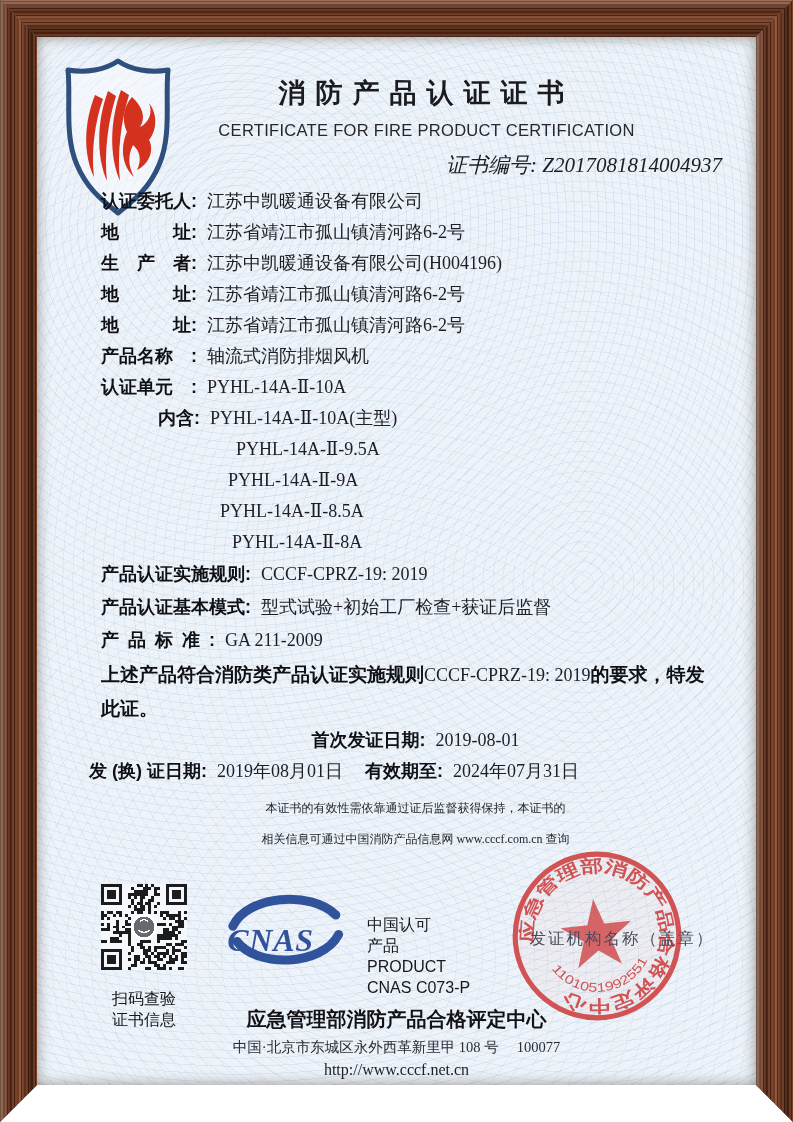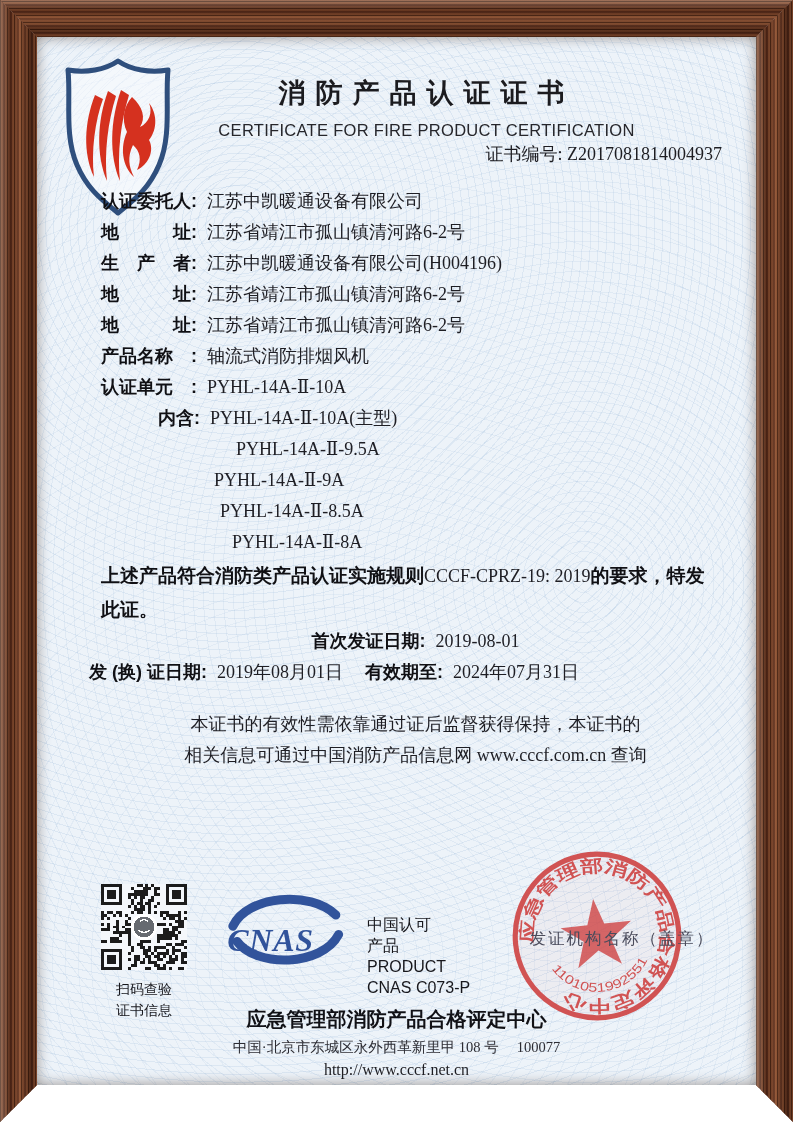--- a/index.html
+++ b/index.html
@@ -50,52 +50,53 @@
     letter-spacing: 10px; color: #1b1b1f;
     font-family: "Liberation Serif", "DejaVu Serif", serif;
     white-space: nowrap;
   }
   .subtitle {
     position: absolute; top: 84px; left: 120px; right: 60px;
     text-align: center; font-size: 16.5px; color: #26262b;
     letter-spacing: .3px; white-space: nowrap;
   }
   .cert-line {
-    position: absolute; top: 105px; right: 34px;
-    font-size: 18px; color: #1d1d22;
+    position: absolute; top: 114px; right: 34px;
+    font-size: 21px; color: #1d1d22;
     font-family: "Liberation Serif", "DejaVu Serif", serif;
+    font-style: italic;
   }
 
   
   .content { position: absolute; left: 64px; right: 26px; top: 149px; }
   .row { line-height: 31px; white-space: nowrap; }
   .lbl { font-weight: bold; font-size: 18px; color: #101014; }
   .val {
     font-size: 18px; color: #1e1e24; margin-left: 10px;
     font-family: "Liberation Serif", "DejaVu Serif", serif;
   }
   .models .row { line-height: 30px; }
   .models-lbl { display: inline-block; width: 99px; text-align: right; }
   .model-cont { padding-left: 109px; }
   .rules .row { line-height: 32px; }
   .stmt { line-height: 31px; margin-top: 2px; }
   .stmt .b { font-weight: bold; font-size: 19px; color: #101014; }
   .stmt .c { font-size: 18px; font-family: "Liberation Serif","DejaVu Serif",serif; color:#1e1e24; }
   .center-row { text-align: center; }
   .issue-row { margin-left: -12px; }
   .gap-md { display: inline-block; width: 22px; }
-  .notice { margin-top: 21px; text-align: center; line-height: 31px;
-    font-size: 18px; color: #1e1e24;
+  .notice { margin-top: 6px; text-align: center; line-height: 31px;
+    font-size: 12px; color: #1e1e24;
     font-family: "Liberation Serif","DejaVu Serif",serif; }
 
   
   .bottom { position: absolute; left: 0; right: 0; top: 845px; height: 210px; }
   .qr-block { position: absolute; left: 52px; top: 2px; width: 110px; text-align: center; }
   .qr-block svg { width: 86px; height: 86px; display: block; margin: 0 auto; }
-  .qr-cap { font-size: 14px; line-height: 21px; margin-top: 9px; color: #17171c;
+  .qr-cap { font-size: 16px; line-height: 21px; margin-top: 18px; color: #17171c;
     font-family: "Liberation Serif","DejaVu Serif",serif; }
   .cnas-logo { position: absolute; left: 186px; top: 8px; width: 122px; height: 88px; }
   .accr { position: absolute; left: 330px; top: 8px; line-height: 21px; font-size: 16px; color:#17171c;margin-top:24px; }
   .accr .zh { font-family: "Liberation Serif","DejaVu Serif",serif; }
   .stamp { position: absolute; left: 472px; top: -34px; width: 176px; height: 176px; opacity: .92; transform: rotate(-6deg); }
   .stamp-cap {
     position: absolute; left: 450px; top: 46px; width: 270px;
     text-align: center; font-size: 16.5px; letter-spacing: 2px;
     color: #4b4c5c; z-index: 5;
     font-family: "Liberation Serif","DejaVu Serif",serif;
@@ -164,30 +165,41 @@
     </div>
 
     <div class="models">
       <div class="row">
         <span class="lbl models-lbl">内含:</span><span class="val">PYHL-14A-Ⅱ-10A(主型)</span>
       </div>
       <div class="row model-cont">
         <span class="val" style="margin-left:26px">PYHL-14A-Ⅱ-9.5A</span>
       </div>
       <div class="row model-cont">
-        <span class="val" style="margin-left:4px">PYHL-14A-Ⅱ-9A</span>
+        <span class="val" style="margin-left:18px">PYHL-14A-Ⅱ-9A</span>
       </div>
       <div class="row model-cont">
         <span class="val" style="margin-left:10px">PYHL-14A-Ⅱ-8.5A</span>
       </div>
       <div class="row model-cont">
         <span class="val" style="margin-left:22px">PYHL-14A-Ⅱ-8A</span>
       </div>
     </div>
 
+    <div class="rules">
+      <div class="row">
+        <span class="lbl">产品认证实施规则:</span><span class="val">CCCF-CPRZ-19: 2019</span>
+      </div>
+      <div class="row">
+        <span class="lbl">产品认证基本模式:</span><span class="val">型式试验+初始工厂检查+获证后监督</span>
+      </div>
+      <div class="row">
+        <span class="lbl">产 品 标 准 :</span><span class="val">GA 211-2009</span>
+      </div>
+    </div>
 
     <div class="stmt">
       <span class="b">上述产品符合消防类产品认证实施规则</span><span class="c">CCCF-CPRZ-19: 2019</span><span class="b">的要求，特发</span>
     </div>
     <div class="stmt">
       <span class="b">此证。</span>
     </div>
 
     <div class="row center-row">
       <span class="lbl">首次发证日期:</span><span class="val">2019-08-01</span>

